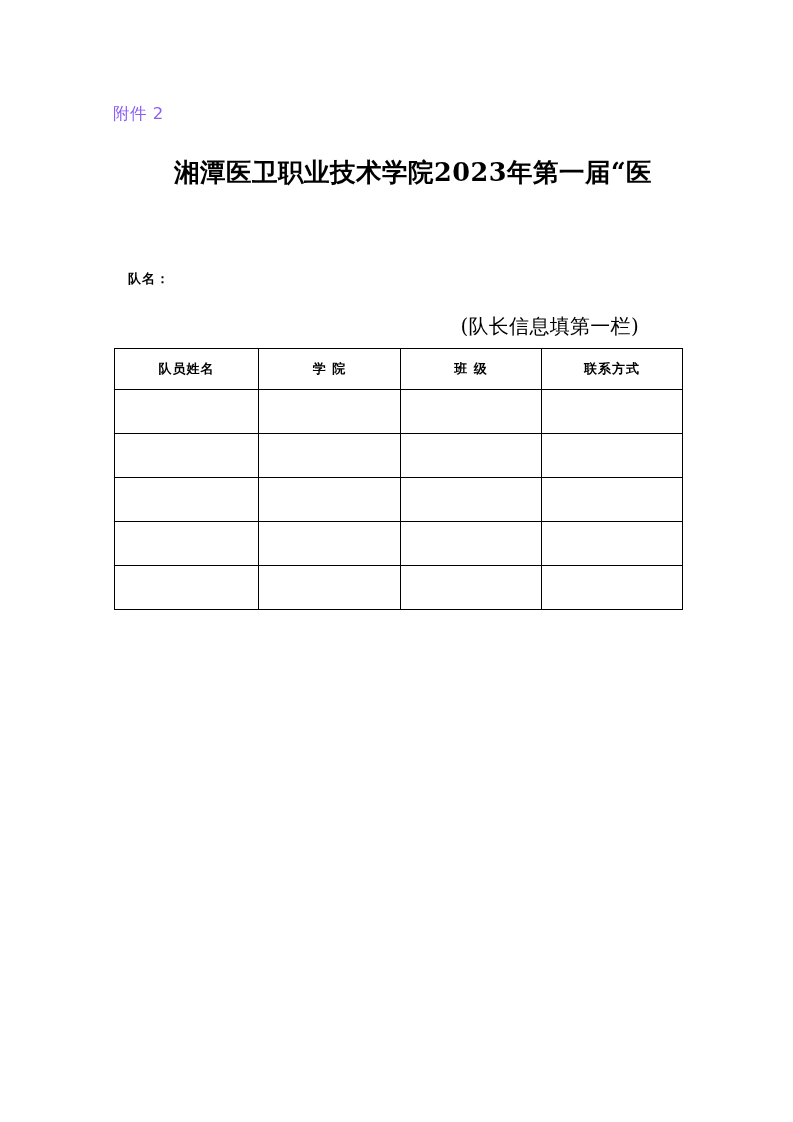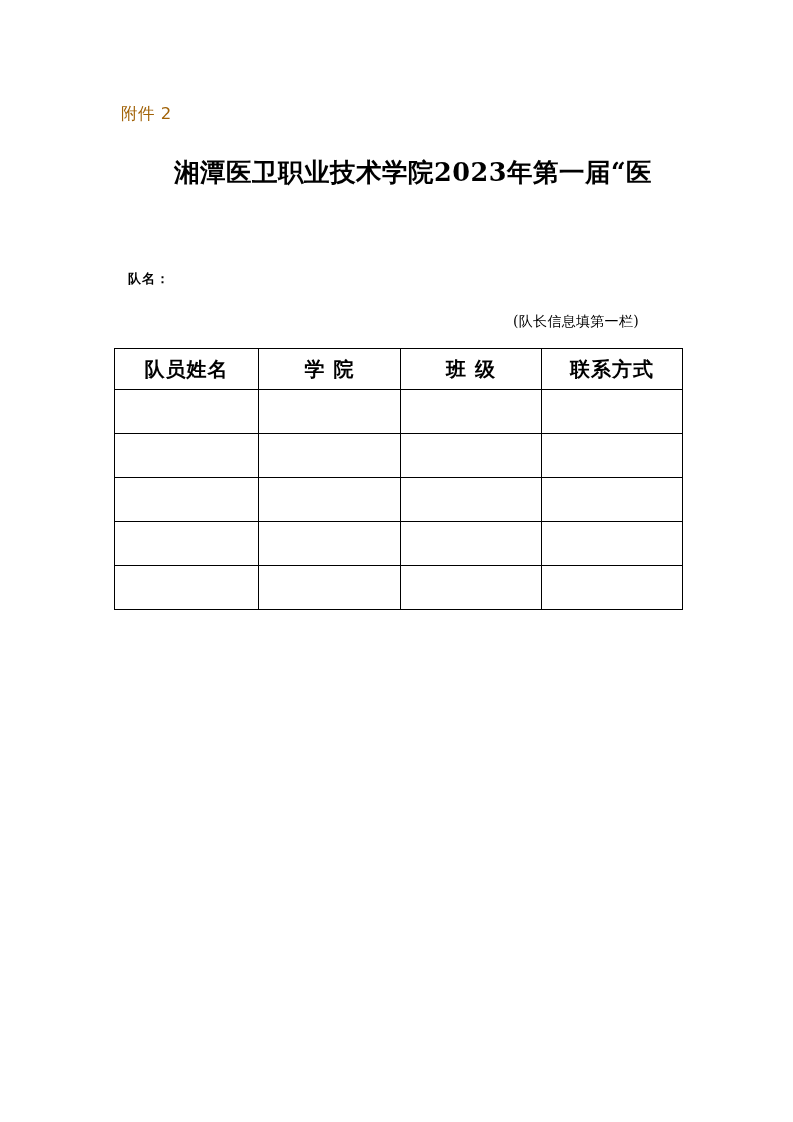--- a/index.html
+++ b/index.html
@@ -23,22 +23,21 @@
     height: 1122px;
     background: #ffffff;
   }
   .attachment-label {
     position: absolute;
     left: 113px;
     top: 103px;
     font-family: "DejaVu Sans", "Liberation Sans", sans-serif;
     font-size: 16.5px;
     letter-spacing: 0.5px;
-    color: #a16207;
-    margin-left: 8px;
+    color: #8b5cf6;
   }
   .doc-title {
     position: absolute;
     left: 129px;
     top: 148px;
     width: 568px;
     text-align: center;
     font-family: "DejaVu Serif", "Liberation Serif", serif;
     font-weight: bold;
     font-size: 25.5px;
@@ -57,39 +56,39 @@
   }
   .captain-note {
     position: absolute;
     left: 113px;
     top: 313px;
     width: 568px;
     text-align: right;
     padding-right: 42px;
     box-sizing: border-box;
     font-family: "DejaVu Serif", "Liberation Serif", serif;
-    font-size: 14px;
+    font-size: 20px;
     letter-spacing: 0.3px;
   }
   table.roster {
     position: absolute;
     left: 114px;
     top: 348px;
     width: 568px;
     border-collapse: collapse;
     table-layout: fixed;
   }
   table.roster td, table.roster th {
     border: 1px solid #000000;
     height: 43px;
     padding: 0;
     text-align: center;
     vertical-align: middle;
     font-family: "DejaVu Serif", "Liberation Serif", serif;
-    font-size: 20px;
+    font-size: 13px;
   }
   table.roster th {
     font-weight: bold;
     letter-spacing: 1px;
     height: 40px;
   }
   table.roster td.cell-empty {
     font-size: 17px;
   }
   col.c1 { width: 144px; }

